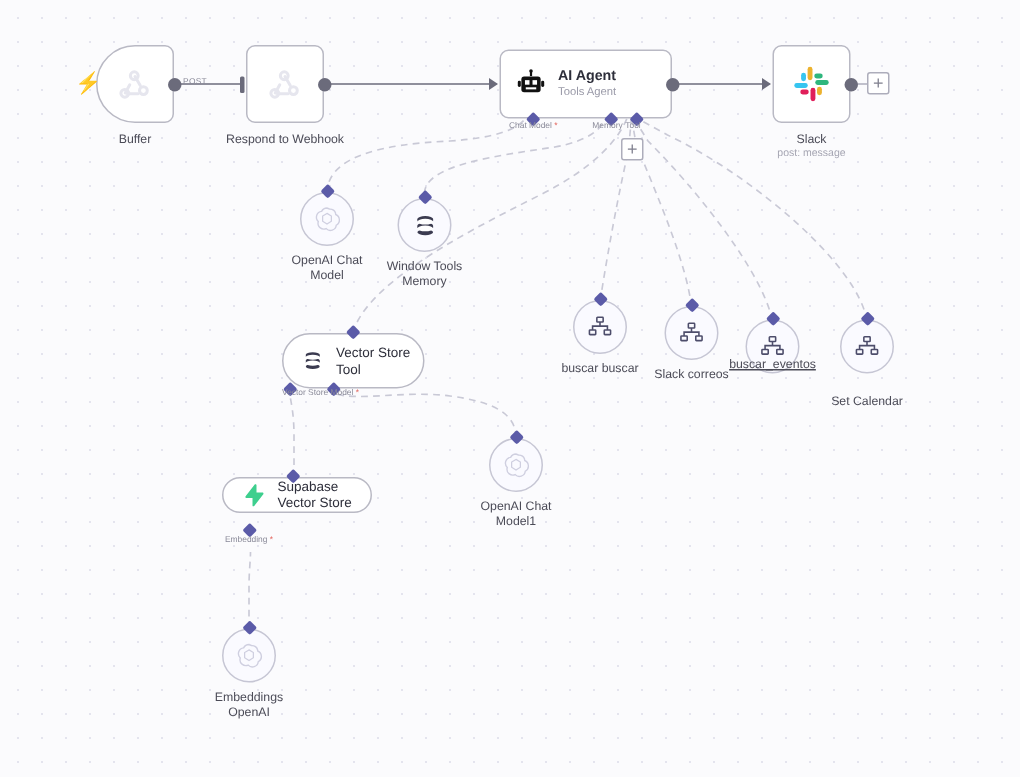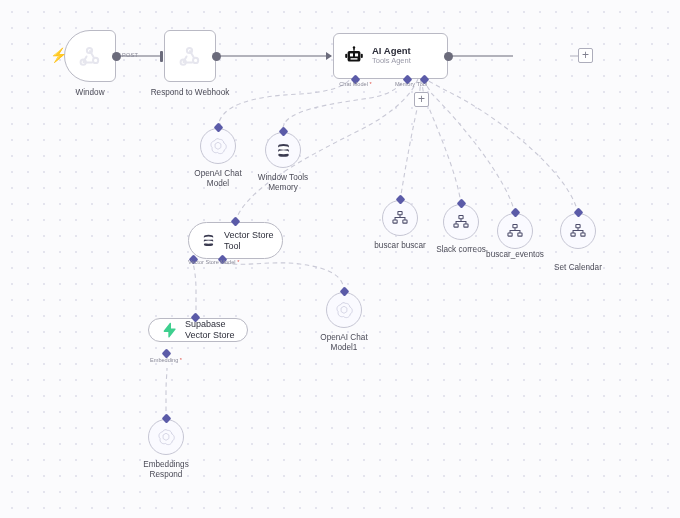--- a/index.html
+++ b/index.html
@@ -230,21 +230,21 @@
           <path d="M8.5 12.5 L5.5 18"></path>
           <path d="M12 7 L15.5 13"></path>
           <path d="M7 18.5 L14 18.5"></path>
         </g>
         <circle cx="11.5" cy="6.5" r="2.6" fill="none" stroke="#e6e6ee" stroke-width="2"></circle>
         <circle cx="5.2" cy="18.2" r="2.6" fill="none" stroke="#e6e6ee" stroke-width="2"></circle>
         <circle cx="17.6" cy="16.4" r="2.6" fill="none" stroke="#e6e6ee" stroke-width="2"></circle>
       </svg>
     </div>
     <div class="dot" style="left:48px; top:21.5px;"></div>
-    <div class="node-label" style="top:58px;">Window</div>
+    <div class="node-label" style="top:58px;">Buffer</div>
   </div>
   <div class="edge-label" style="left:122px; top:52px;">POST</div>
 
   <div class="node" style="left:333px; top:33px;">
     <div class="arrow-in" style="left:-7px; top:18.5px;"></div>
     <div class="wide-node">
       <svg class="icon" width="22" height="22" viewBox="0 0 24 24">
         <rect x="5" y="6.5" width="14" height="11.5" rx="2" fill="#111111"></rect>
         <rect x="7.6" y="9.2" width="3.3" height="3.3" fill="#ffffff"></rect>
         <rect x="13.1" y="9.2" width="3.3" height="3.3" fill="#ffffff"></rect>
@@ -283,20 +283,40 @@
     <div class="dot" style="left:48px; top:21.5px;"></div>
     <div class="node-label" style="top:58px;">Respond to Webhook</div>
   </div>
   <div class="port-label" style="left:333px; top:81px; width:45px;">
     <span>Chat Model</span><span class="req"> *</span>
   </div>
   <div class="port-label" style="left:385px; top:81px; width:40px;">Memory</div>
   <div class="port-label" style="left:408px; top:81px; width:28px;">Tool</div>
   <div class="plus-btn" style="left:414px; top:92px;">+</div>
 
+  <div class="node" style="left:515px; top:30px;">
+    <div class="arrow-in" style="left:-7px; top:21.5px;"></div>
+    <div class="main-node">
+      <svg class="icon" width="26" height="26" viewBox="0 0 24 24">
+        <g>
+          <rect x="9.6" y="1.4" width="3" height="8.3" rx="1.5" fill="#ecb22e"></rect>
+          <rect x="14.3" y="9.6" width="8.3" height="3" rx="1.5" fill="#2eb67d"></rect>
+          <rect x="11.4" y="14.3" width="3" height="8.3" rx="1.5" fill="#e01e5a"></rect>
+          <rect x="1.4" y="11.4" width="8.3" height="3" rx="1.5" fill="#36c5f0"></rect>
+          <rect x="5.6" y="5.1" width="3" height="5.2" rx="1.5" fill="#36c5f0"></rect>
+          <rect x="13.7" y="5.6" width="5.2" height="3" rx="1.5" fill="#2eb67d"></rect>
+          <rect x="15.4" y="13.7" width="3" height="5.2" rx="1.5" fill="#ecb22e"></rect>
+          <rect x="5.1" y="15.4" width="5.2" height="3" rx="1.5" fill="#e01e5a"></rect>
+        </g>
+      </svg>
+    </div>
+    <div class="dot" style="left:48px; top:21.5px;"></div>
+    <div class="node-label" style="top:58px;">Slack</div>
+    <div class="node-sublabel" style="top:69px;">post: message</div>
+  </div>
   <div class="plus-btn" style="left:578px; top:48px;">+</div>
 
   <div class="node" style="left:200px; top:128px;">
     <div class="diamond" style="left:14.5px; top:-4px;"></div>
     <div class="circ-node">
       <svg class="icon" width="20" height="20" viewBox="0 0 24 24">
         <path d="M12 3.2c-1.9 0-3.5 1.1-4.3 2.7-1.8.2-3.3 1.4-3.9 3.1-.6 1.8-.1 3.7 1.2 5-.5 1.8 0 3.7 1.4 4.9 1.4 1.2 3.3 1.5 5 .8 1.2 1.3 3.1 1.8 4.8 1.2 1.8-.6 3-2.1 3.2-3.9 1.6-.9 2.6-2.6 2.5-4.4-.1-1.9-1.2-3.5-2.9-4.2-.1-1.9-1.3-3.5-3.1-4.1-.6-.2-1.3-.3-1.9-.2-.6-.5-1.3-.7-2-.7z" fill="none" stroke="#cfcfe0" stroke-width="1.1"></path>
         <path d="M12 7.5 L15.5 9.6 L15.5 13.8 L12 16 L8.5 13.8 L8.5 9.6 Z" fill="none" stroke="#cfcfe0" stroke-width="1"></path>
       </svg>
     </div>
@@ -359,21 +379,21 @@
       <svg class="icon" width="18" height="18" viewBox="0 0 24 24">
         <g fill="none" stroke="#4d4d6b" stroke-width="1.4">
           <rect x="9.2" y="3.4" width="5.6" height="4.2" rx="0.6"></rect>
           <rect x="2.6" y="14.6" width="5.6" height="4.2" rx="0.6"></rect>
           <rect x="15.8" y="14.6" width="5.6" height="4.2" rx="0.6"></rect>
           <path d="M12 7.6 L12 11.2"></path>
           <path d="M5.4 14.6 L5.4 11.2 L18.6 11.2 L18.6 14.6"></path>
         </g>
       </svg>
     </div>
-    <div class="node-label" style="top:37px;">buscar_eventos</div>
+    <div class="node-label" style="top:25px;text-decoration:underline;">buscar_eventos</div>
   </div>
 
   <div class="node" style="left:560px; top:213px;">
     <div class="diamond" style="left:14.5px; top:-4px;"></div>
     <div class="circ-node">
       <svg class="icon" width="18" height="18" viewBox="0 0 24 24">
         <g fill="none" stroke="#4d4d6b" stroke-width="1.4">
           <rect x="9.2" y="3.4" width="5.6" height="4.2" rx="0.6"></rect>
           <rect x="2.6" y="14.6" width="5.6" height="4.2" rx="0.6"></rect>
           <rect x="15.8" y="14.6" width="5.6" height="4.2" rx="0.6"></rect>
@@ -436,16 +456,16 @@
 
   <div class="node" style="left:148px; top:419px;">
     <div class="diamond" style="left:14.5px; top:-4px;"></div>
     <div class="circ-node">
       <svg class="icon" width="20" height="20" viewBox="0 0 24 24">
         <path d="M12 3.2c-1.9 0-3.5 1.1-4.3 2.7-1.8.2-3.3 1.4-3.9 3.1-.6 1.8-.1 3.7 1.2 5-.5 1.8 0 3.7 1.4 4.9 1.4 1.2 3.3 1.5 5 .8 1.2 1.3 3.1 1.8 4.8 1.2 1.8-.6 3-2.1 3.2-3.9 1.6-.9 2.6-2.6 2.5-4.4-.1-1.9-1.2-3.5-2.9-4.2-.1-1.9-1.3-3.5-3.1-4.1-.6-.2-1.3-.3-1.9-.2-.6-.5-1.3-.7-2-.7z" fill="none" stroke="#cfcfe0" stroke-width="1.1"></path>
         <path d="M12 7.5 L15.5 9.6 L15.5 13.8 L12 16 L8.5 13.8 L8.5 9.6 Z" fill="none" stroke="#cfcfe0" stroke-width="1"></path>
       </svg>
     </div>
     <div class="node-label" style="top:41px;">Embeddings
-Respond</div>
+OpenAI</div>
   </div>
 
 </div>
 
 </body></html>

